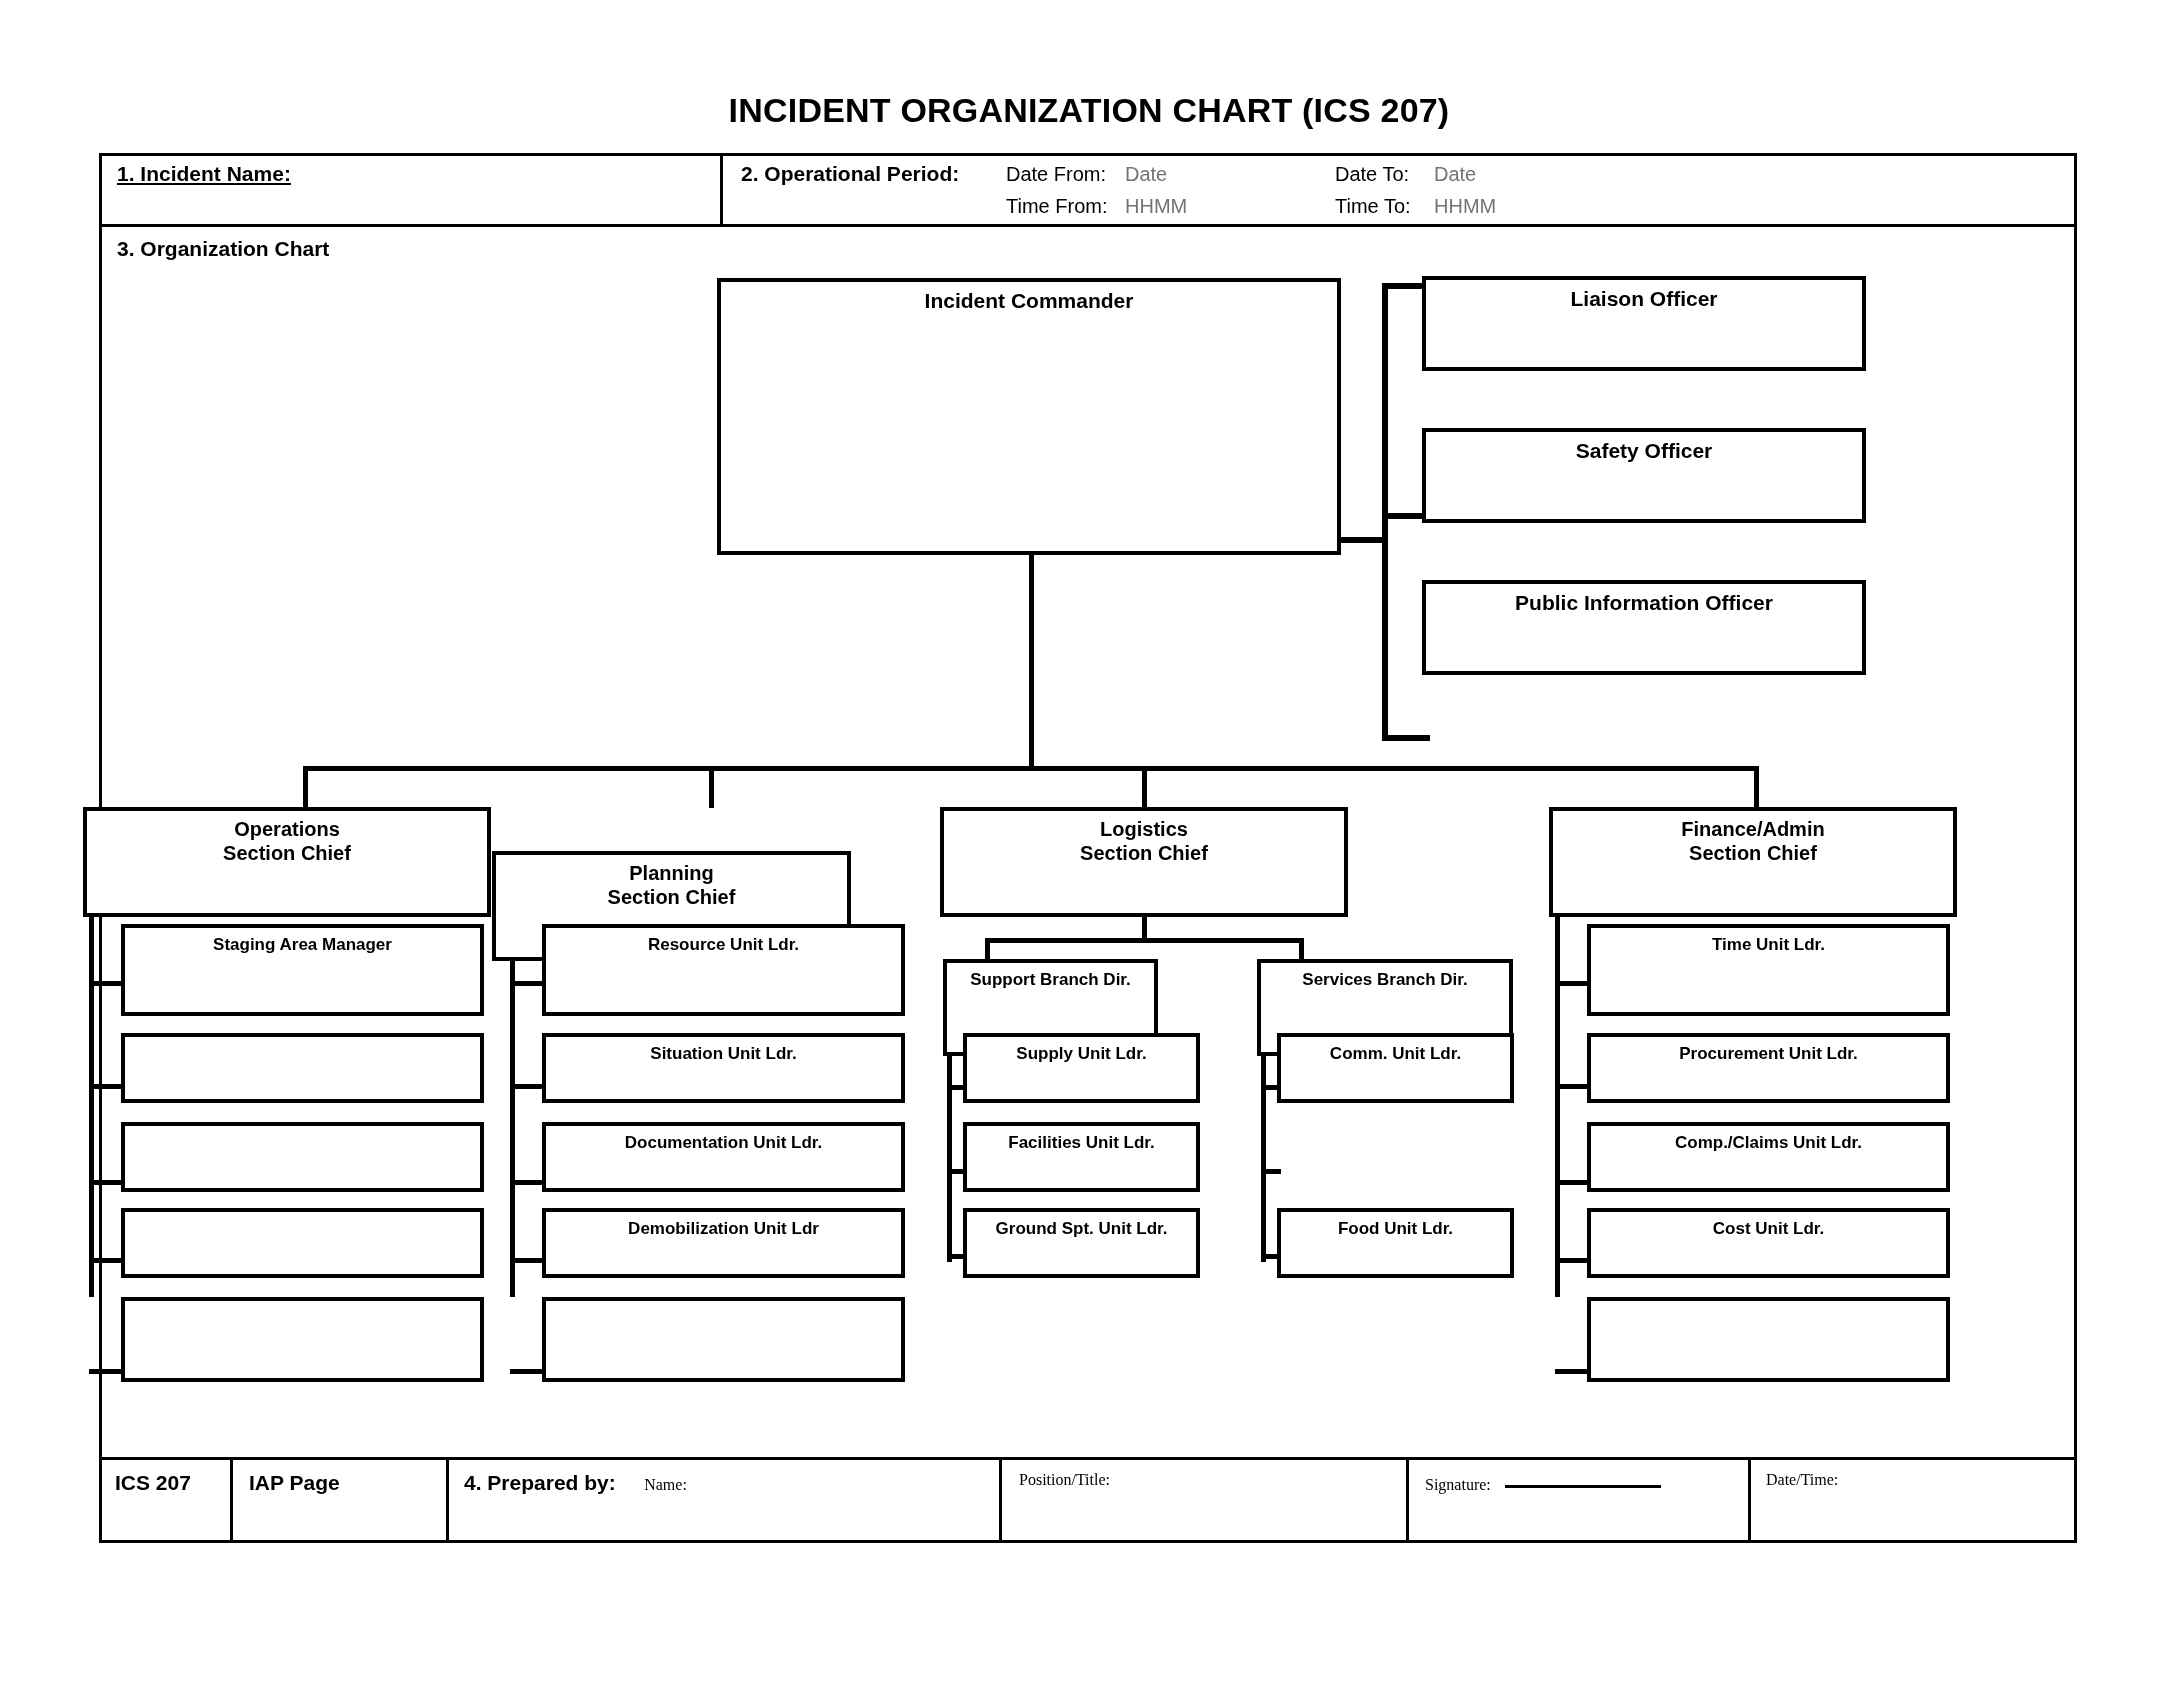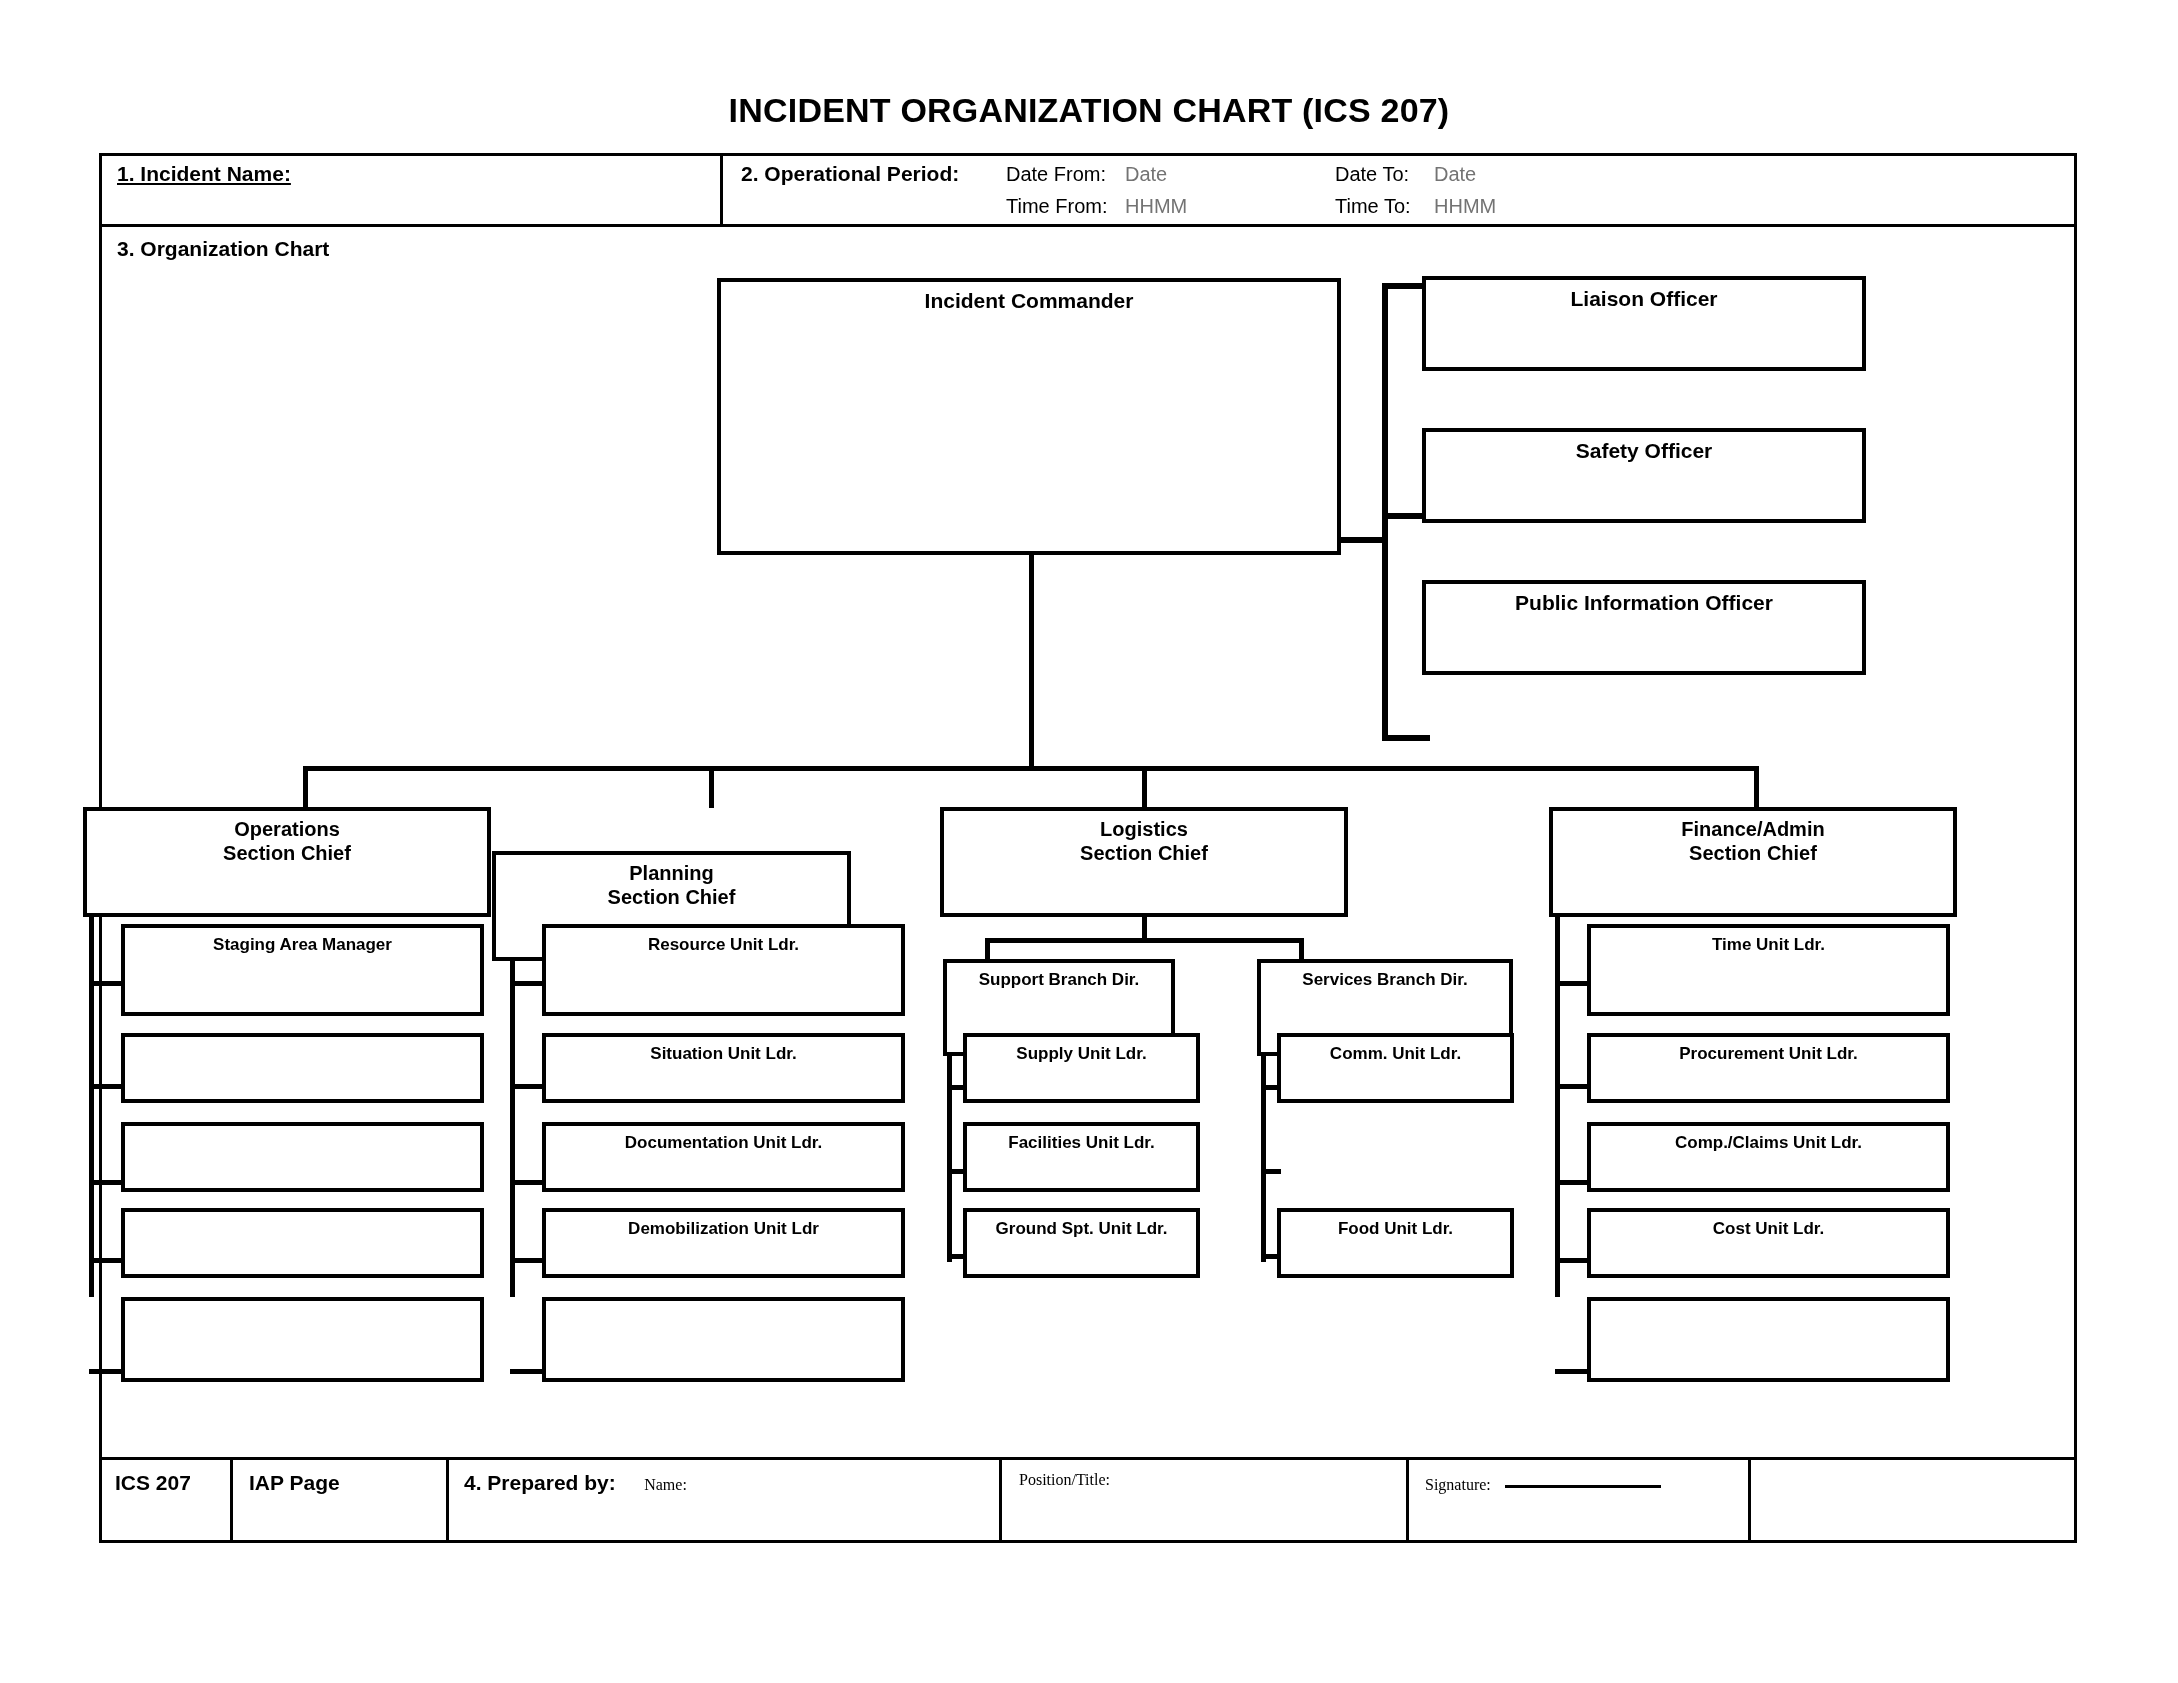--- a/index.html
+++ b/index.html
@@ -300,21 +300,21 @@
     </div>
     <div class="node n-sm" style="left:443px; top:1069px; width:363px; height:85px;">
       <span class="node-label"></span>
     </div>
 
     <div class="conn" style="left:1043px; top:689px; width:5px; height:26px;"></div>
     <div class="conn" style="left:886px; top:710px; width:319px; height:5px;"></div>
     <div class="conn" style="left:886px; top:710px; width:5px; height:26px;"></div>
     <div class="conn" style="left:1200px; top:710px; width:5px; height:26px;"></div>
 
-    <div class="node n-sm" style="left:844px; top:731px; width:232px; height:97px;">
+    <div class="node n-sm" style="left:844px; top:731px; width:215px; height:97px;">
       <span class="node-label">Support Branch Dir.</span>
     </div>
     <div class="node n-sm" style="left:1158px; top:731px; width:256px; height:97px;">
       <span class="node-label">Services Branch Dir.</span>
     </div>
 
     <div class="conn" style="left:848px; top:824px; width:5px; height:210px;"></div>
     <div class="conn" style="left:848px; top:857px; width:20px; height:5px;"></div>
     <div class="conn" style="left:848px; top:941px; width:20px; height:5px;"></div>
     <div class="conn" style="left:848px; top:1026px; width:20px; height:5px;"></div>
@@ -383,16 +383,19 @@
 
     <div class="fcell divider" style="left:904px; width:406px;">
       <span class="f-n">Position/Title:</span>
     </div>
 
     <div class="fcell divider" style="left:1310px; width:342px;">
       <span class="f-n">Signature:</span>
       <span class="sig-line"></span>
     </div>
 
+    <div class="fcell" style="left:1651px; width:327px;">
+      <span class="f-n">Date/Time:</span>
+    </div>
   </div>
 
 </div>
 
 
 </body></html>

